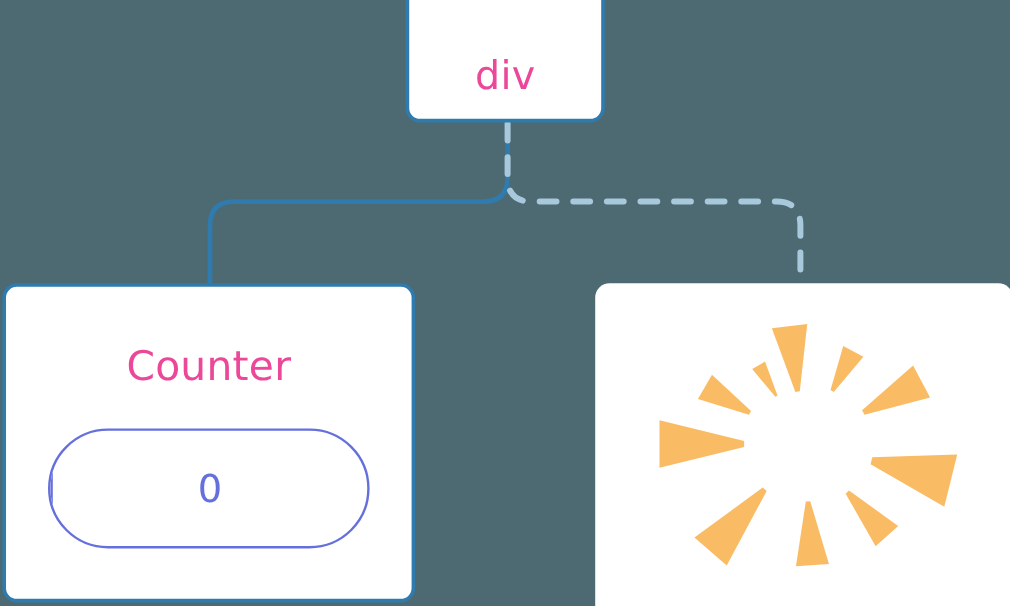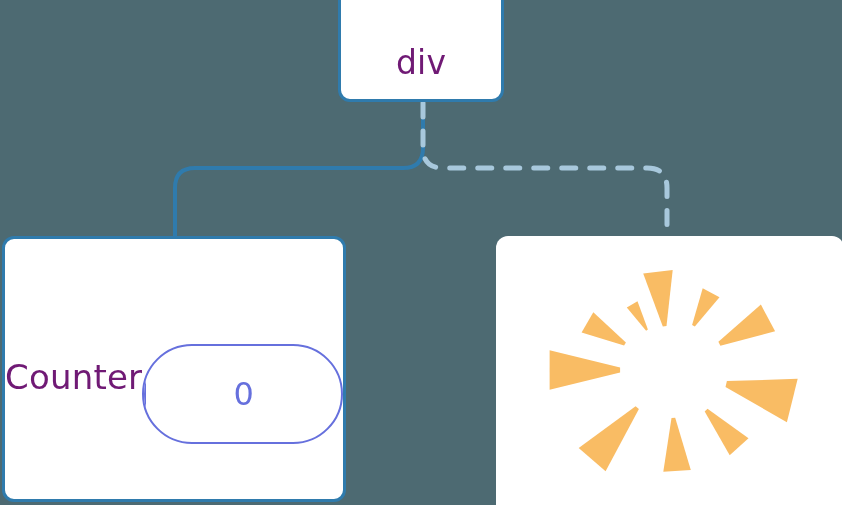--- a/index.html
+++ b/index.html
@@ -48,34 +48,34 @@
     left: 338px;
     top: -18px;
     width: 166px;
     height: 120px;
     display: flex;
     align-items: flex-end;
     justify-content: center;
     padding-bottom: 20px;
   }
   .node-title {
-    color: #701a75;
+    color: #ec4899;
     font-size: 33px;
     line-height: 1;
     letter-spacing: 0.2px;
     white-space: nowrap;
   }
 
   #node-counter {
     left: 2px;
     top: 236px;
     width: 344px;
     height: 266px;
     display: flex;
-    flex-direction: row;
+    flex-direction: column;
     align-items: center;
     padding-top: 50px;
   }
   #node-counter .node-title {
     font-size: 34px;
     margin-bottom: 34px;
   }
 
   
   .pill {

